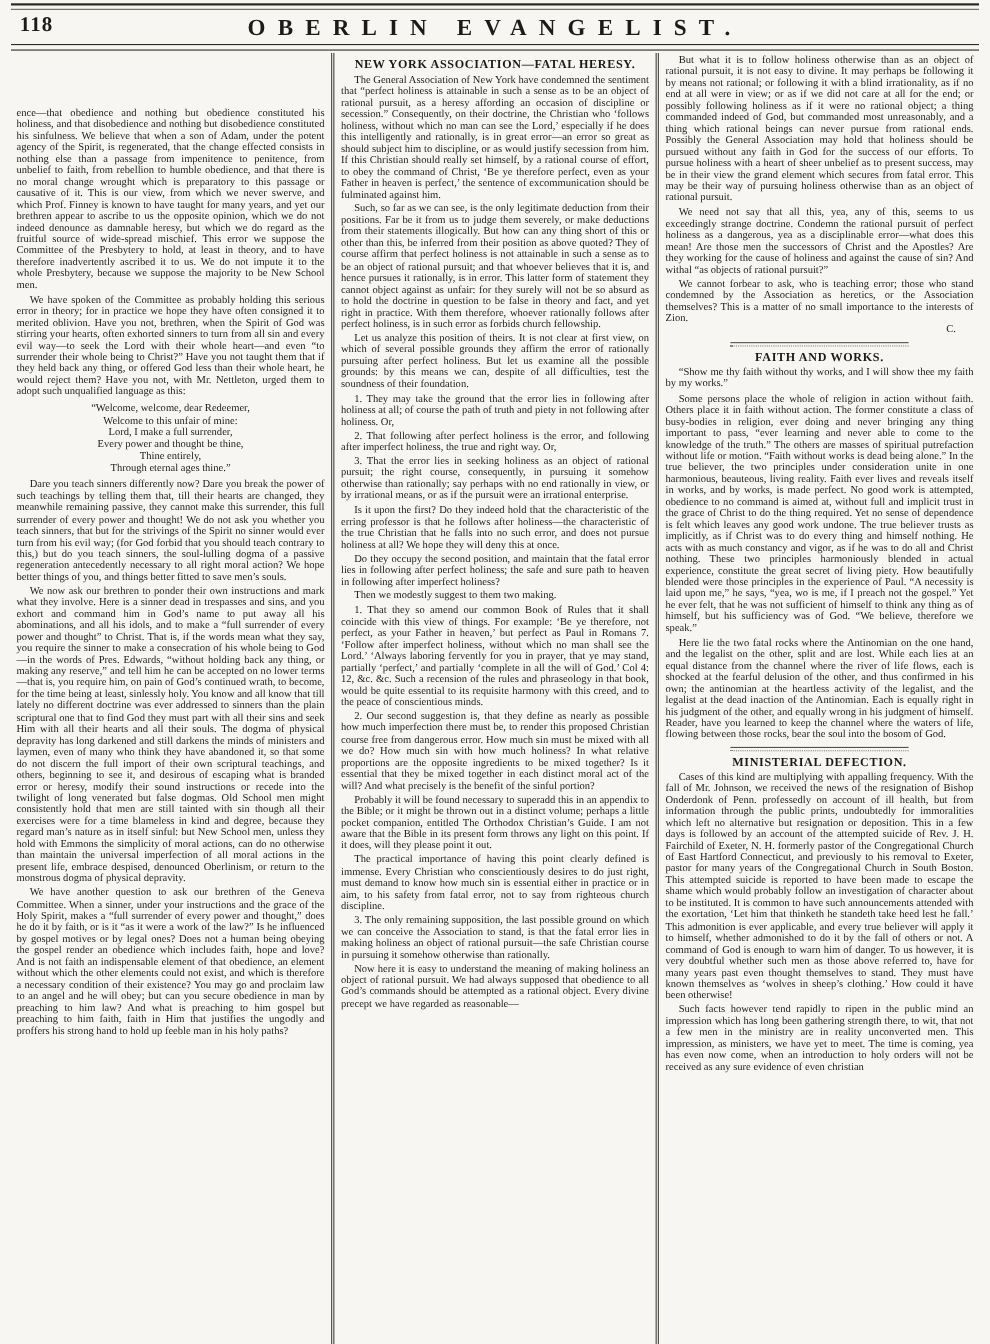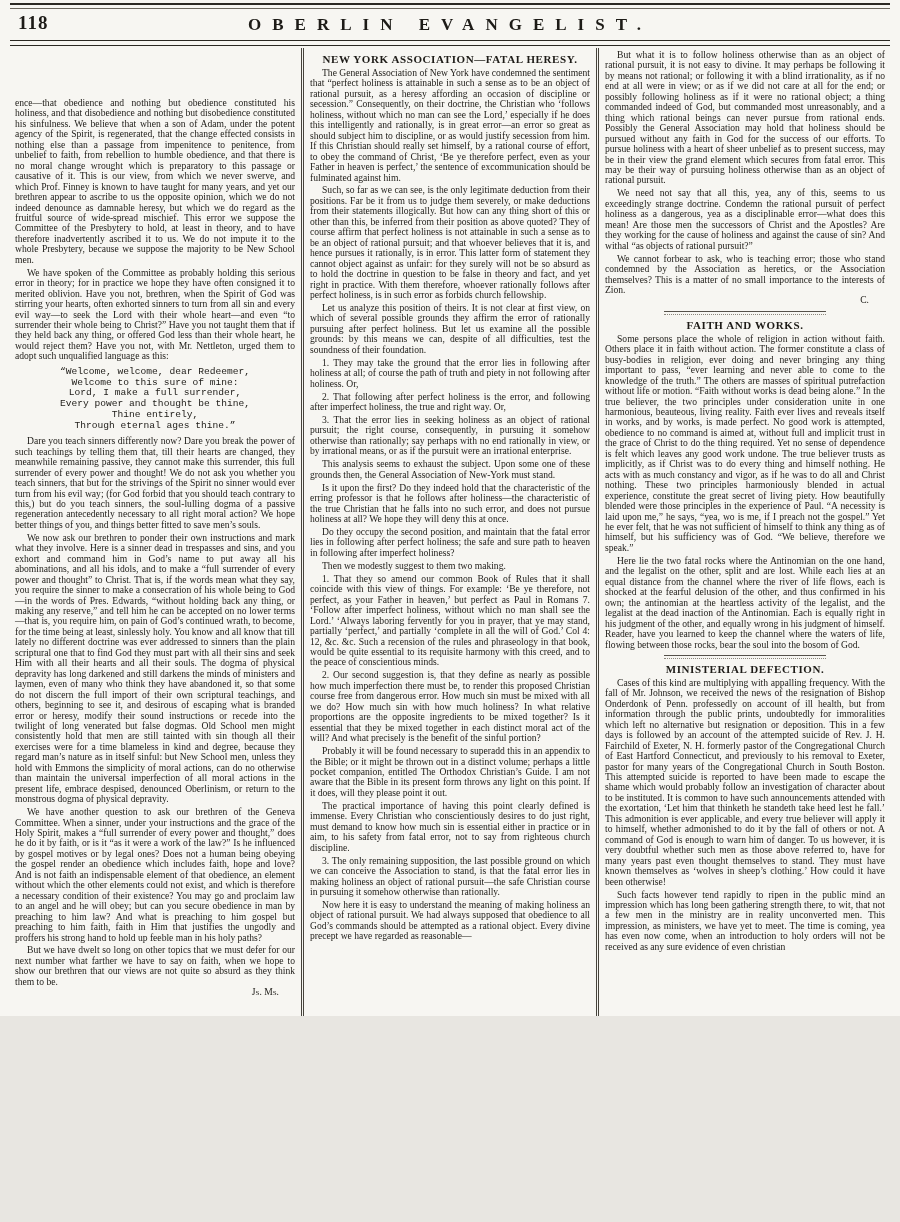--- a/index.html
+++ b/index.html
@@ -1,35 +1,35 @@
 <!DOCTYPE html>
 <html><head>
 <meta charset="utf-8">
 <style>
   html,body{margin:0;padding:0;background:#e8e6e1;}
   .sheet{
     position:relative;
-    width:900px;height:1016px;
+    width:900px;height:1222px;
     margin:0 auto;
     background:#f7f6f2;
     color:#1d1b17;
     font-family:"Liberation Serif","DejaVu Serif",serif;
     overflow:hidden;
     box-sizing:border-box;
     padding:2px 10px 0 10px;
   }
   .rule-heavy{height:3px;border-top:2px solid #2b2923;border-bottom:1px solid #6b675e;margin:1px 0 0 0;}
   .masthead{position:relative;height:30px;margin:1px 0 0 0;}
   .pagenum{
     position:absolute;left:8px;top:2px;
     font-size:19px;font-weight:bold;letter-spacing:1px;
   }
   .mast-title{
     margin:0;text-align:center;
-    font-size:17px;font-weight:bold;
+    font-size:21px;font-weight:bold;
     letter-spacing:11px;
     line-height:30px;
     white-space:nowrap;
   }
   .rule-double{height:4px;border-top:1.5px solid #2b2923;border-bottom:1px solid #2b2923;margin:0 0 2px 0;}
   .columns{display:flex;align-items:stretch;height:1176px;overflow:hidden;}
   .col{
     flex:1 1 0;
     padding:2px 5px 0 5px;
     text-align:justify;
@@ -46,21 +46,21 @@
   .para{margin:0 0 2.5px 0;text-indent:12px;}
   .para.noindent{text-indent:0;margin-top:48px;}
   .art-heading{
     margin:3px 0 3px 0;
     text-align:center;
     font-size:11px;
     font-weight:bold;
     letter-spacing:0.6px;
     text-indent:0;
   }
-  .poem{margin:5px 0 5px 0;text-align:center;line-height:1.12;font-family:Liberation Mono, monospace;}
+  .poem{margin:5px 0 5px 0;text-align:center;line-height:1.12;}
   .poem-line{text-indent:0;}
   .epigraph{text-indent:12px;margin-bottom:3px;}
   .sig{display:block;text-align:right;padding-right:16px;font-variant:small-caps;}
   .article-rule{
     width:58%;height:2px;margin:5px auto 4px auto;
     border-top:1px solid #55514a;
     border-bottom:1px dotted #8a867c;
   }
 </style>
 </head>
@@ -72,58 +72,57 @@
     <span class="pagenum">118</span>
     <h1 class="mast-title">OBERLIN EVANGELIST.</h1>
   </header>
   <div class="rule-double"></div>
   <main class="columns">
     <section class="col">
         <p class="para noindent">ence—that obedience and nothing but obedience constituted his holiness, and that disobedience and nothing but disobedience constituted his sinfulness. We believe that when a son of Adam, under the potent agency of the Spirit, is regenerated, that the change effected consists in nothing else than a passage from impenitence to penitence, from unbelief to faith, from rebellion to humble obedience, and that there is no moral change wrought which is preparatory to this passage or causative of it. This is our view, from which we never swerve, and which Prof. Finney is known to have taught for many years, and yet our brethren appear to ascribe to us the opposite opinion, which we do not indeed denounce as damnable heresy, but which we do regard as the fruitful source of wide-spread mischief. This error we suppose the Committee of the Presbytery to hold, at least in theory, and to have therefore inadvertently ascribed it to us. We do not impute it to the whole Presbytery, because we suppose the majority to be New School men.</p>
         <p class="para">We have spoken of the Committee as probably holding this serious error in theory; for in practice we hope they have often consigned it to merited oblivion. Have you not, brethren, when the Spirit of God was stirring your hearts, often exhorted sinners to turn from all sin and every evil way—to seek the Lord with their whole heart—and even “to surrender their whole being to Christ?” Have you not taught them that if they held back any thing, or offered God less than their whole heart, he would reject them? Have you not, with Mr. Nettleton, urged them to adopt such unqualified language as this:</p>
         <div class="poem">
           <div class="poem-line">“Welcome, welcome, dear Redeemer,</div>
-          <div class="poem-line">Welcome to this sure of mine:</div>
+          <div class="poem-line">Welcome to this unfair of mine:</div>
           <div class="poem-line">Lord, I make a full surrender,</div>
           <div class="poem-line">Every power and thought be thine,</div>
           <div class="poem-line">Thine entirely,</div>
           <div class="poem-line">Through eternal ages thine.”</div>
         </div>
         <p class="para">Dare you teach sinners differently now? Dare you break the power of such teachings by telling them that, till their hearts are changed, they meanwhile remaining passive, they cannot make this surrender, this full surrender of every power and thought! We do not ask you whether you teach sinners, that but for the strivings of the Spirit no sinner would ever turn from his evil way; (for God forbid that you should teach contrary to this,) but do you teach sinners, the soul-lulling dogma of a passive regeneration antecedently necessary to all right moral action? We hope better things of you, and things better fitted to save men’s souls.</p>
         <p class="para">We now ask our brethren to ponder their own instructions and mark what they involve. Here is a sinner dead in trespasses and sins, and you exhort and command him in God’s name to put away all his abominations, and all his idols, and to make a “full surrender of every power and thought” to Christ. That is, if the words mean what they say, you require the sinner to make a consecration of his whole being to God—in the words of Pres. Edwards, “without holding back any thing, or making any reserve,” and tell him he can be accepted on no lower terms—that is, you require him, on pain of God’s continued wrath, to become, for the time being at least, sinlessly holy. You know and all know that till lately no different doctrine was ever addressed to sinners than the plain scriptural one that to find God they must part with all their sins and seek Him with all their hearts and all their souls. The dogma of physical depravity has long darkened and still darkens the minds of ministers and laymen, even of many who think they have abandoned it, so that some do not discern the full import of their own scriptural teachings, and others, beginning to see it, and desirous of escaping what is branded error or heresy, modify their sound instructions or recede into the twilight of long venerated but false dogmas. Old School men might consistently hold that men are still tainted with sin though all their exercises were for a time blameless in kind and degree, because they regard man’s nature as in itself sinful: but New School men, unless they hold with Emmons the simplicity of moral actions, can do no otherwise than maintain the universal imperfection of all moral actions in the present life, embrace despised, denounced Oberlinism, or return to the monstrous dogma of physical depravity.</p>
         <p class="para">We have another question to ask our brethren of the Geneva Committee. When a sinner, under your instructions and the grace of the Holy Spirit, makes a “full surrender of every power and thought,” does he do it by faith, or is it “as it were a work of the law?” Is he influenced by gospel motives or by legal ones? Does not a human being obeying the gospel render an obedience which includes faith, hope and love? And is not faith an indispensable element of that obedience, an element without which the other elements could not exist, and which is therefore a necessary condition of their existence? You may go and proclaim law to an angel and he will obey; but can you secure obedience in man by preaching to him law? And what is preaching to him gospel but preaching to him faith, faith in Him that justifies the ungodly and proffers his strong hand to hold up feeble man in his holy paths?</p>
-        <p class="para">But we have dwelt so long on other topics that we must defer for our next number what farther we have to say on faith, when we hope to show our brethren that our views are not quite so absurd as they think them to be.<span class="sig">Js. Ms.</span></p>
       </section>
     <div class="vdiv"></div>
     <section class="col">
         <h2 class="art-heading">NEW YORK ASSOCIATION—FATAL HERESY.</h2>
         <p class="para">The General Association of New York have condemned the sentiment that “perfect holiness is attainable in such a sense as to be an object of rational pursuit, as a heresy affording an occasion of discipline or secession.” Consequently, on their doctrine, the Christian who ‘follows holiness, without which no man can see the Lord,’ especially if he does this intelligently and rationally, is in great error—an error so great as should subject him to discipline, or as would justify secession from him. If this Christian should really set himself, by a rational course of effort, to obey the command of Christ, ‘Be ye therefore perfect, even as your Father in heaven is perfect,’ the sentence of excommunication should be fulminated against him.</p>
         <p class="para">Such, so far as we can see, is the only legitimate deduction from their positions. Far be it from us to judge them severely, or make deductions from their statements illogically. But how can any thing short of this or other than this, be inferred from their position as above quoted? They of course affirm that perfect holiness is not attainable in such a sense as to be an object of rational pursuit; and that whoever believes that it is, and hence pursues it rationally, is in error. This latter form of statement they cannot object against as unfair: for they surely will not be so absurd as to hold the doctrine in question to be false in theory and fact, and yet right in practice. With them therefore, whoever rationally follows after perfect holiness, is in such error as forbids church fellowship.</p>
         <p class="para">Let us analyze this position of theirs. It is not clear at first view, on which of several possible grounds they affirm the error of rationally pursuing after perfect holiness. But let us examine all the possible grounds: by this means we can, despite of all difficulties, test the soundness of their foundation.</p>
         <p class="para">1. They may take the ground that the error lies in following after holiness at all; of course the path of truth and piety in not following after holiness. Or,</p>
         <p class="para">2. That following after perfect holiness is the error, and following after imperfect holiness, the true and right way. Or,</p>
         <p class="para">3. That the error lies in seeking holiness as an object of rational pursuit; the right course, consequently, in pursuing it somehow otherwise than rationally; say perhaps with no end rationally in view, or by irrational means, or as if the pursuit were an irrational enterprise.</p>
-        <p class="para">This analysis seems to exhaust the subject. Upon some one of these grounds then, the General Association of New-York must stand.</p>
         <p class="para">Is it upon the first? Do they indeed hold that the characteristic of the erring professor is that he follows after holiness—the characteristic of the true Christian that he falls into no such error, and does not pursue holiness at all? We hope they will deny this at once.</p>
         <p class="para">Do they occupy the second position, and maintain that the fatal error lies in following after perfect holiness; the safe and sure path to heaven in following after imperfect holiness?</p>
         <p class="para">Then we modestly suggest to them two making.</p>
         <p class="para">1. That they so amend our common Book of Rules that it shall coincide with this view of things. For example: ‘Be ye therefore, not perfect, as your Father in heaven,’ but perfect as Paul in Romans 7. ‘Follow after imperfect holiness, without which no man shall see the Lord.’ ‘Always laboring fervently for you in prayer, that ye may stand, partially ‘perfect,’ and partially ‘complete in all the will of God.’ Col 4: 12, &amp;c. &amp;c. Such a recension of the rules and phraseology in that book, would be quite essential to its requisite harmony with this creed, and to the peace of conscientious minds.</p>
         <p class="para">2. Our second suggestion is, that they define as nearly as possible how much imperfection there must be, to render this proposed Christian course free from dangerous error. How much sin must be mixed with all we do? How much sin with how much holiness? In what relative proportions are the opposite ingredients to be mixed together? Is it essential that they be mixed together in each distinct moral act of the will? And what precisely is the benefit of the sinful portion?</p>
         <p class="para">Probably it will be found necessary to superadd this in an appendix to the Bible; or it might be thrown out in a distinct volume; perhaps a little pocket companion, entitled The Orthodox Christian’s Guide. I am not aware that the Bible in its present form throws any light on this point. If it does, will they please point it out.</p>
         <p class="para">The practical importance of having this point clearly defined is immense. Every Christian who conscientiously desires to do just right, must demand to know how much sin is essential either in practice or in aim, to his safety from fatal error, not to say from righteous church discipline.</p>
         <p class="para">3. The only remaining supposition, the last possible ground on which we can conceive the Association to stand, is that the fatal error lies in making holiness an object of rational pursuit—the safe Christian course in pursuing it somehow otherwise than rationally.</p>
         <p class="para">Now here it is easy to understand the meaning of making holiness an object of rational pursuit. We had always supposed that obedience to all God’s commands should be attempted as a rational object. Every divine precept we have regarded as reasonable—</p>
       </section>
     <div class="vdiv"></div>
     <section class="col">
         <p class="para">But what it is to follow holiness otherwise than as an object of rational pursuit, it is not easy to divine. It may perhaps be following it by means not rational; or following it with a blind irrationality, as if no end at all were in view; or as if we did not care at all for the end; or possibly following holiness as if it were no rational object; a thing commanded indeed of God, but commanded most unreasonably, and a thing which rational beings can never pursue from rational ends. Possibly the General Association may hold that holiness should be pursued without any faith in God for the success of our efforts. To pursue holiness with a heart of sheer unbelief as to present success, may be in their view the grand element which secures from fatal error. This may be their way of pursuing holiness otherwise than as an object of rational pursuit.</p>
         <p class="para">We need not say that all this, yea, any of this, seems to us exceedingly strange doctrine. Condemn the rational pursuit of perfect holiness as a dangerous, yea as a disciplinable error—what does this mean! Are those men the successors of Christ and the Apostles? Are they working for the cause of holiness and against the cause of sin? And withal “as objects of rational pursuit?”</p>
         <p class="para">We cannot forbear to ask, who is teaching error; those who stand condemned by the Association as heretics, or the Association themselves? This is a matter of no small importance to the interests of Zion.<span class="sig">C.</span></p>
         <div class="article-rule"></div>
         <h2 class="art-heading">FAITH AND WORKS.</h2>
+        <p class="para epigraph">“Show me thy faith without thy works, and I will show thee my faith by my works.”</p>
         <p class="para">Some persons place the whole of religion in action without faith. Others place it in faith without action. The former constitute a class of busy-bodies in religion, ever doing and never bringing any thing important to pass, “ever learning and never able to come to the knowledge of the truth.” The others are masses of spiritual putrefaction without life or motion. “Faith without works is dead being alone.” In the true believer, the two principles under consideration unite in one harmonious, beauteous, living reality. Faith ever lives and reveals itself in works, and by works, is made perfect. No good work is attempted, obedience to no command is aimed at, without full and implicit trust in the grace of Christ to do the thing required. Yet no sense of dependence is felt which leaves any good work undone. The true believer trusts as implicitly, as if Christ was to do every thing and himself nothing. He acts with as much constancy and vigor, as if he was to do all and Christ nothing. These two principles harmoniously blended in actual experience, constitute the great secret of living piety. How beautifully blended were those principles in the experience of Paul. “A necessity is laid upon me,” he says, “yea, wo is me, if I preach not the gospel.” Yet he ever felt, that he was not sufficient of himself to think any thing as of himself, but his sufficiency was of God. “We believe, therefore we speak.”</p>
         <p class="para">Here lie the two fatal rocks where the Antinomian on the one hand, and the legalist on the other, split and are lost. While each lies at an equal distance from the channel where the river of life flows, each is shocked at the fearful delusion of the other, and thus confirmed in his own; the antinomian at the heartless activity of the legalist, and the legalist at the dead inaction of the Antinomian. Each is equally right in his judgment of the other, and equally wrong in his judgment of himself. Reader, have you learned to keep the channel where the waters of life, flowing between those rocks, bear the soul into the bosom of God.</p>
         <div class="article-rule"></div>
         <h2 class="art-heading">MINISTERIAL DEFECTION.</h2>
         <p class="para">Cases of this kind are multiplying with appalling frequency. With the fall of Mr. Johnson, we received the news of the resignation of Bishop Onderdonk of Penn. professedly on account of ill health, but from information through the public prints, undoubtedly for immoralities which left no alternative but resignation or deposition. This in a few days is followed by an account of the attempted suicide of Rev. J. H. Fairchild of Exeter, N. H. formerly pastor of the Congregational Church of East Hartford Connecticut, and previously to his removal to Exeter, pastor for many years of the Congregational Church in South Boston. This attempted suicide is reported to have been made to escape the shame which would probably follow an investigation of character about to be instituted. It is common to have such announcements attended with the exortation, ‘Let him that thinketh he standeth take heed lest he fall.’ This admonition is ever applicable, and every true believer will apply it to himself, whether admonished to do it by the fall of others or not. A command of God is enough to warn him of danger. To us however, it is very doubtful whether such men as those above referred to, have for many years past even thought themselves to stand. They must have known themselves as ‘wolves in sheep’s clothing.’ How could it have been otherwise!</p>
         <p class="para">Such facts however tend rapidly to ripen in the public mind an impression which has long been gathering strength there, to wit, that not a few men in the ministry are in reality unconverted men. This impression, as ministers, we have yet to meet. The time is coming, yea has even now come, when an introduction to holy orders will not be received as any sure evidence of even christian</p>
       </section>
   </main>
 </div>
 

